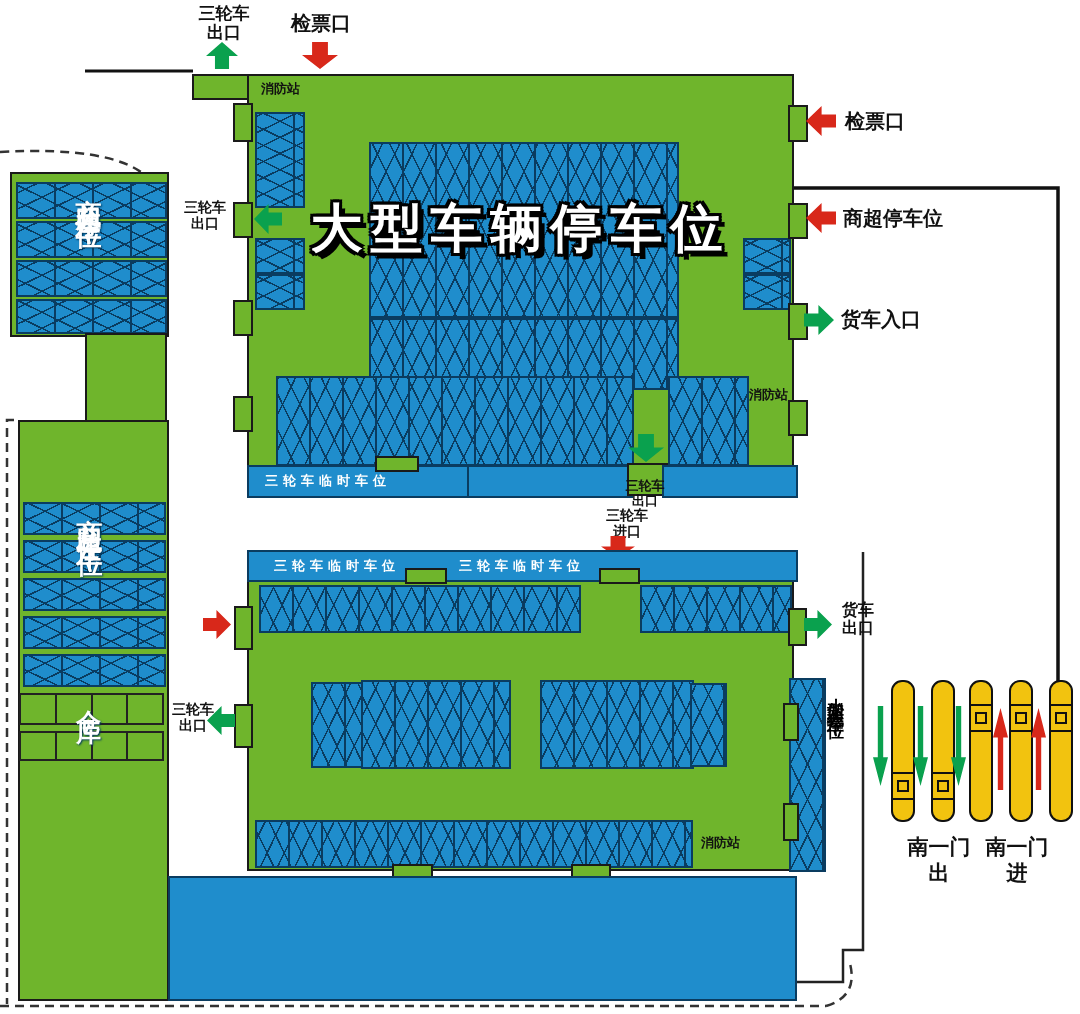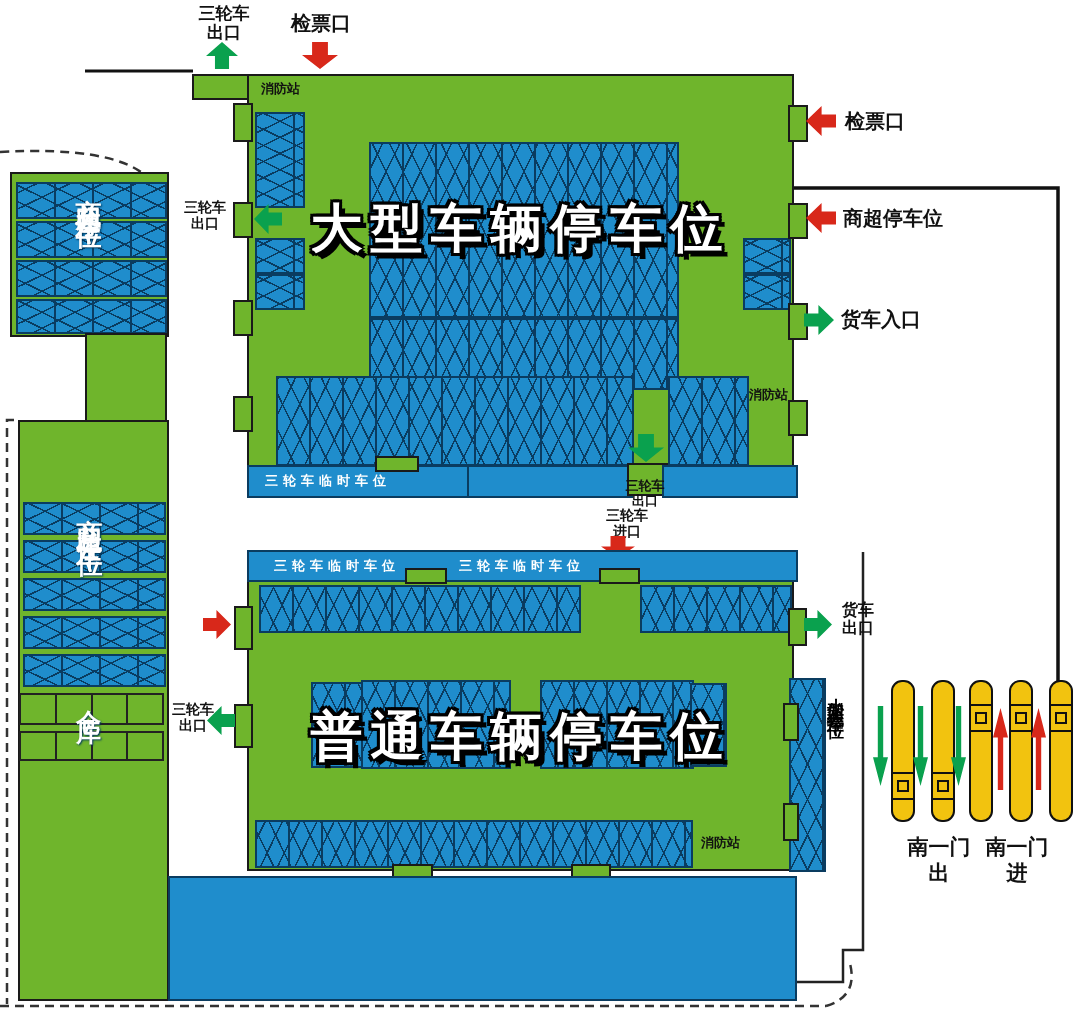--- a/index.html
+++ b/index.html
@@ -155,23 +155,20 @@
     <div class="abs gtab" style="left:156px;top:16px;width:38px;height:12px;"></div>
     <div class="abs gtab" style="left:350px;top:16px;width:37px;height:12px;"></div>
     <div class="abs zv" style="left:10px;top:33px;width:318px;height:44px;"></div>
     <div class="abs zv" style="left:391px;top:33px;width:148px;height:44px;"></div>
     <div class="abs zv" style="left:62px;top:130px;width:48px;height:82px;"></div>
     <div class="abs zv" style="left:112px;top:128px;width:146px;height:85px;"></div>
     <div class="abs zv" style="left:291px;top:128px;width:150px;height:85px;"></div>
     <div class="abs zv" style="left:441px;top:131px;width:33px;height:80px;"></div>
     <div class="abs zv" style="left:6px;top:268px;width:434px;height:44px;"></div>
     <div class="abs lbl" style="left:452px;top:284px;font-size:13px;">消防站</div>
-    <div class="abs" style="left:0;top:146px;width:543px;height:78px;display:flex;align-items:center;justify-content:center;">
-      <span class="title" style="font-size:52px;">普通车辆停车位</span>
-    </div>
   </div>
 
   <div class="abs gtab" style="left:234px;top:606px;width:15px;height:40px;"></div>
   <div class="abs r a-right" style="left:203px;top:610px;width:28px;height:29px;"></div>
   <div class="abs gtab" style="left:234px;top:704px;width:15px;height:40px;"></div>
   <div class="abs g a-left" style="left:207px;top:706px;width:28px;height:29px;"></div>
   <div class="abs lbl pre" style="left:166px;top:702px;width:54px;font-size:14px;">三轮车
 出口</div>
 
   <div class="abs gtab" style="left:788px;top:608px;width:15px;height:34px;"></div>

